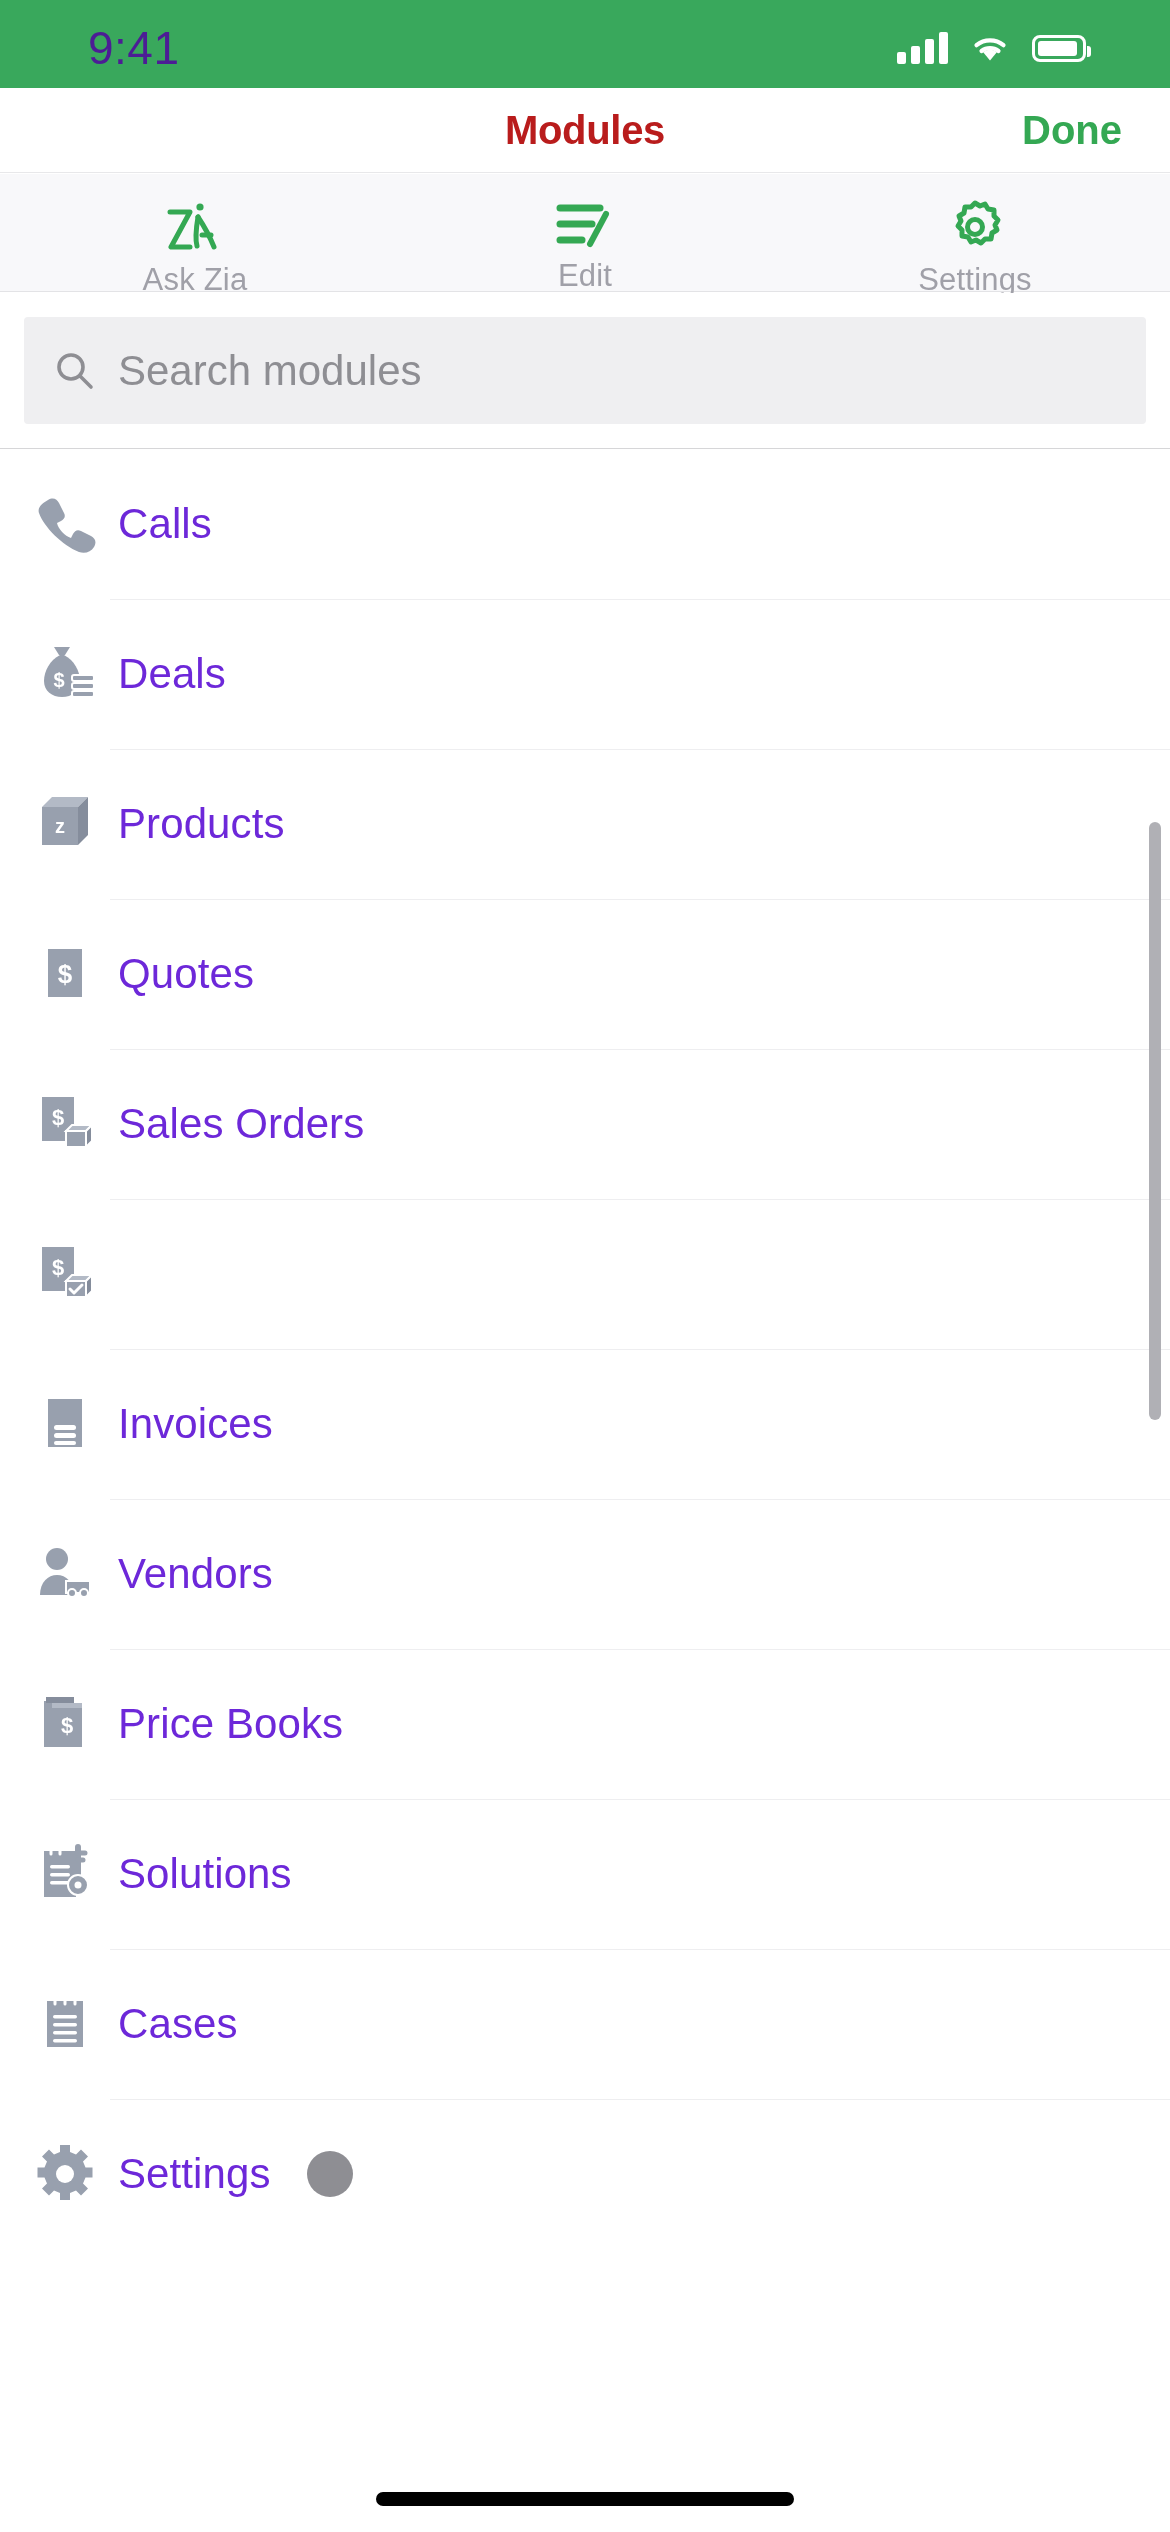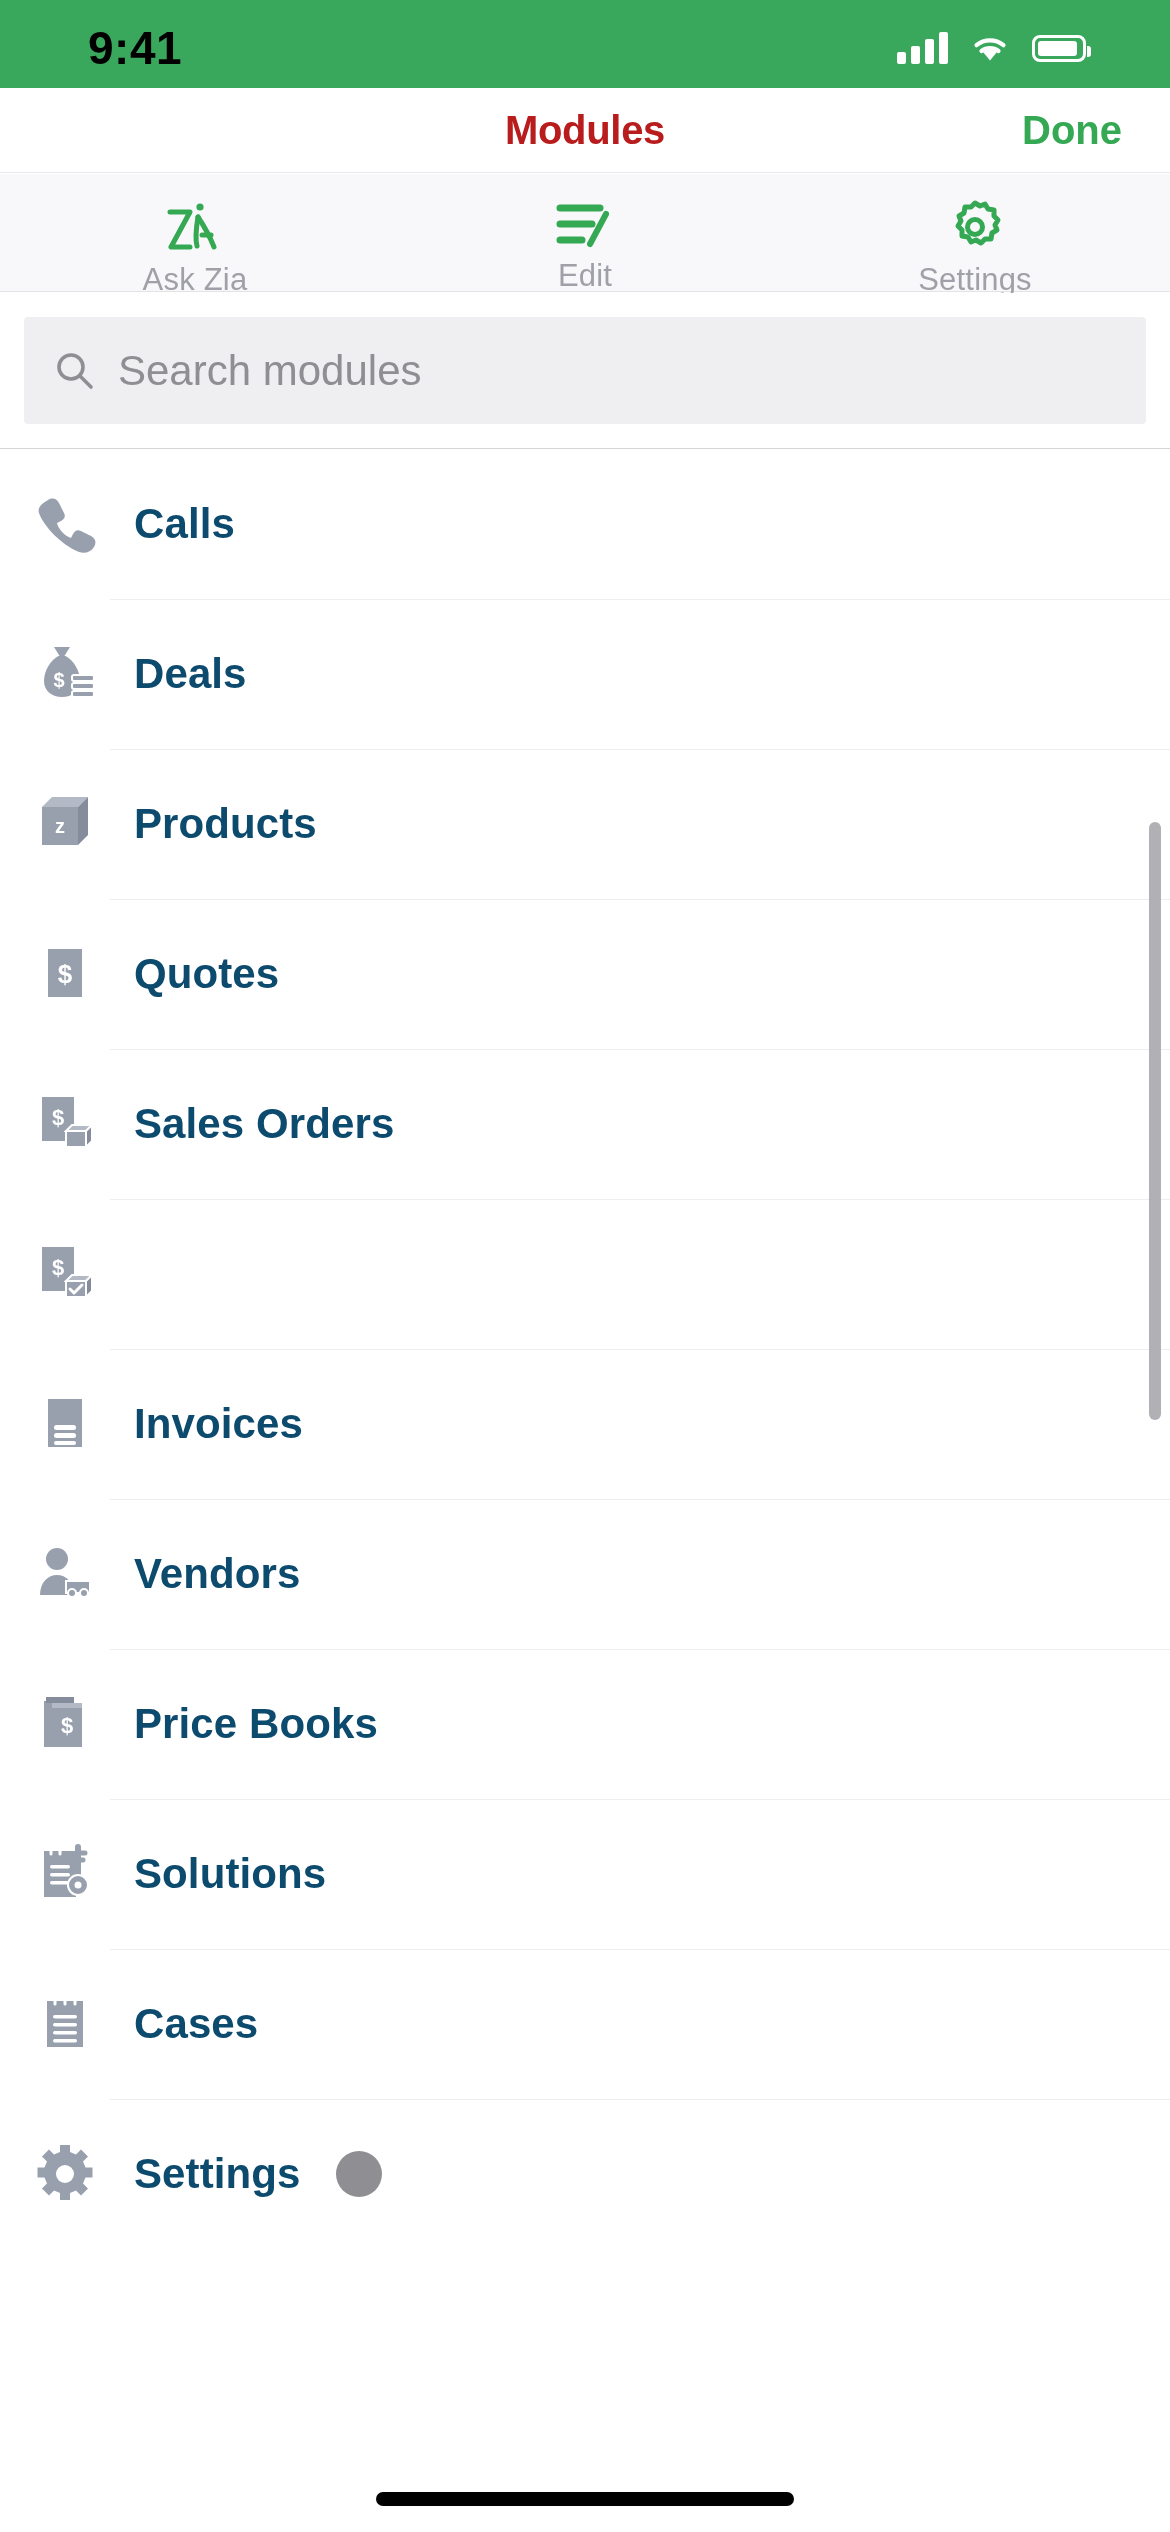--- a/index.html
+++ b/index.html
@@ -12,21 +12,21 @@
   .phone { position:relative; width:1170px; height:2532px; background:#fff; }
 
   
   .statusbar {
     position:absolute; top:0; left:0; width:1170px; height:88px;
     background:#39a85c;
     display:flex; align-items:center; justify-content:space-between;
     padding:0 84px 0 0;
   }
   .status-time {
-    color:#000000; font-size:46px; font-weight:700;
+    color:#4c1d95; font-size:46px; font-weight:400;
     letter-spacing:0.5px; margin-left:88px; margin-top:8px;
   }
   .status-right { display:flex; align-items:center; gap:22px; margin-top:8px; }
   .sig { display:flex; align-items:flex-end; gap:5px; height:32px; }
   .sig i { display:block; width:9px; background:#fff; border-radius:2px; }
   .sig i:nth-child(1){ height:12px; }
   .sig i:nth-child(2){ height:18px; }
   .sig i:nth-child(3){ height:25px; }
   .sig i:nth-child(4){ height:32px; }
   .batt {
@@ -88,22 +88,22 @@
     padding-left:28px; background:#fff;
   }
   .row + .row::before {
     content:""; position:absolute; top:0; left:110px; right:0; height:1px; background:#eeeef0;
   }
   .row-ico {
     width:74px; min-width:74px; height:74px;
     display:flex; align-items:center; justify-content:center;
   }
   .row-label {
-    font-size:42px; color:#0c4a6e; font-weight:700;
-    margin-left:32px; letter-spacing:0.1px;
+    font-size:42px; color:#6d28d9; font-weight:400;
+    margin-left:16px; letter-spacing:0.1px;
   }
   .touch-dot {
     width:46px; height:46px; border-radius:50%;
     background:#8e8e93; margin-left:36px;
   }
 
   
   .scrollbar {
     position:absolute; right:9px; top:822px; width:12px; height:598px;
     background:#b0b0b5; border-radius:6px;

